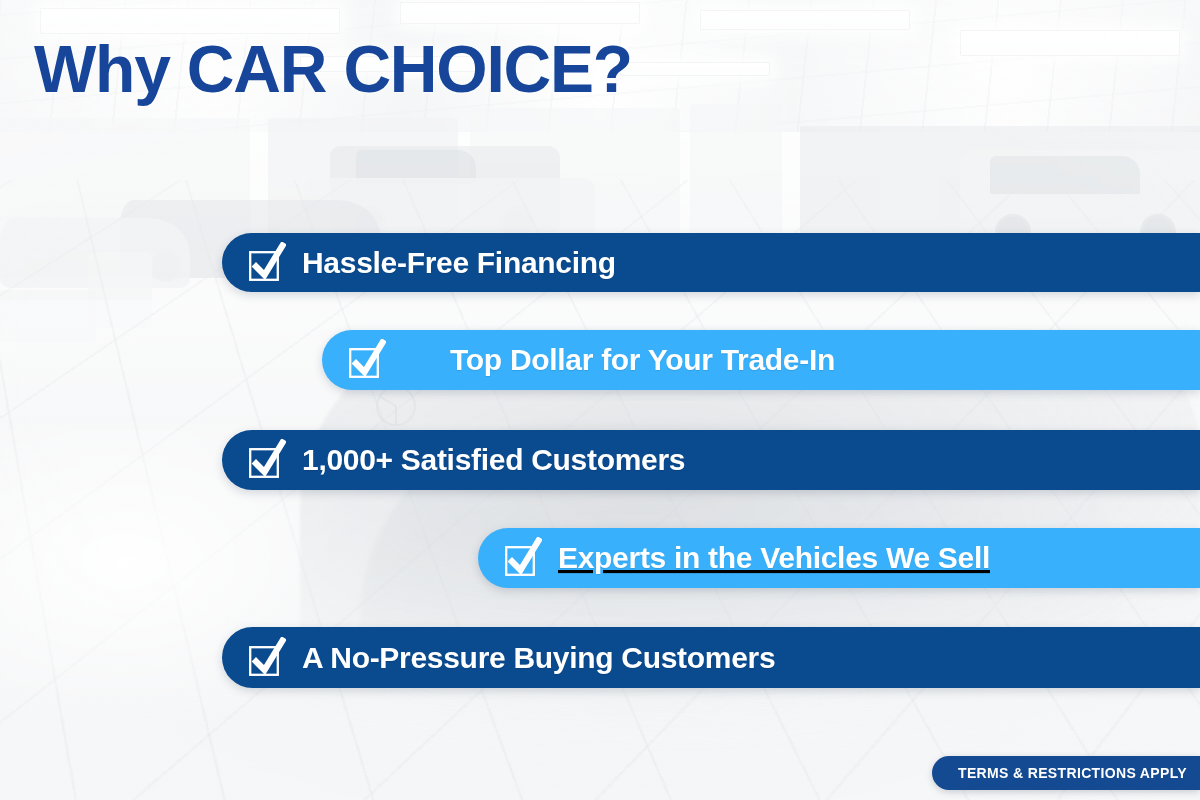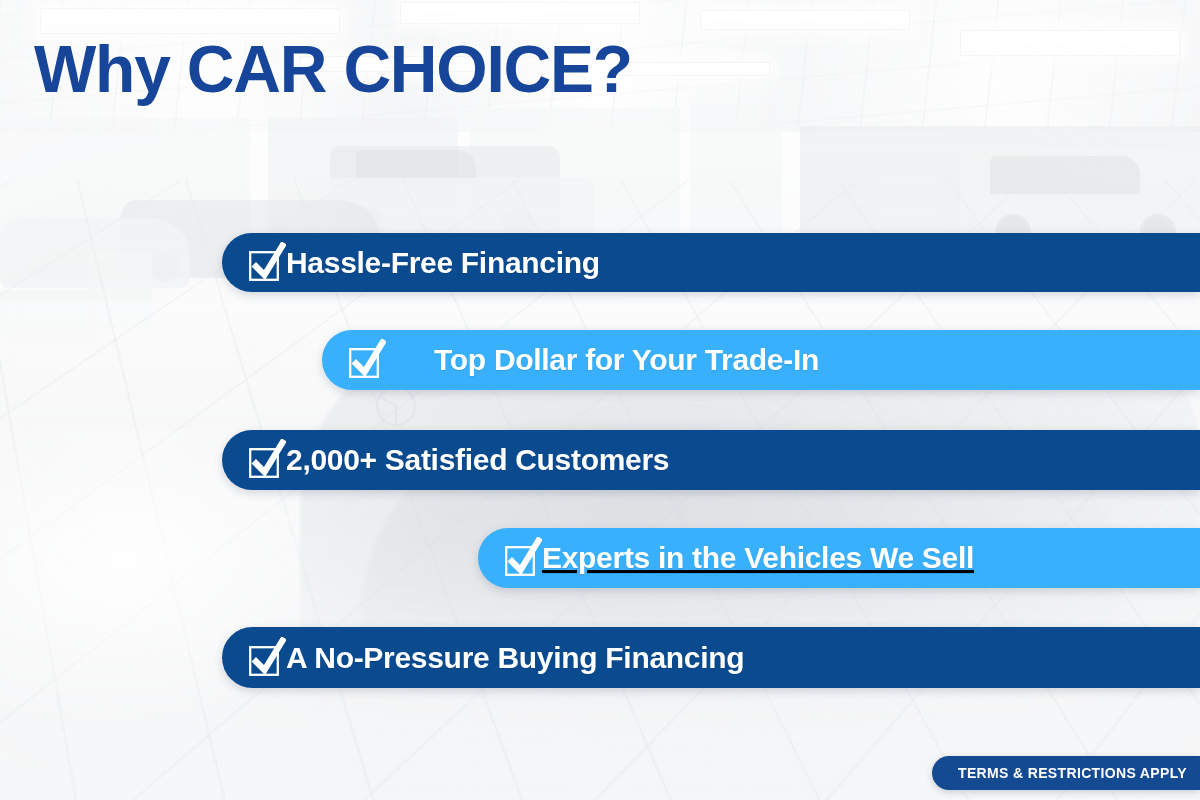--- a/index.html
+++ b/index.html
@@ -169,20 +169,21 @@
     box-shadow: 0 3px 10px rgba(30,50,80,.18);
     padding-left: 26px;
     right: 0;
   }
   .bar .label {
     color: #ffffff;
     font-weight: 700;
     font-size: 30px;
     letter-spacing: -.3px;
     white-space: nowrap;
+    margin-left: 16px;
     text-shadow: 0 1px 1px rgba(0,0,0,.10);
   }
 
   .check-icon { flex: 0 0 auto; display: block; }
 
   .terms-badge {
     position: absolute;
     right: 0; top: 756px;
     height: 34px;
     display: flex;
@@ -273,37 +274,37 @@
         <path d="M8 24.5 L16.5 33 L34.5 3.5" fill="none" stroke="#ffffff" stroke-width="6.2" stroke-linecap="square" stroke-linejoin="miter"></path>
       </svg>
       <span class="label">Top Dollar for Your Trade-In</span>
     </div>
 
     <div class="bar" style="left:222px; top:430px; height:60px; background:#0A4A8F;">
       <svg class="check-icon" width="38" height="42" viewBox="0 0 38 42">
         <rect x="2.2" y="10.2" width="27.6" height="27.6" fill="none" stroke="#ffffff" stroke-width="2.3"></rect>
         <path d="M8 24.5 L16.5 33 L34.5 3.5" fill="none" stroke="#ffffff" stroke-width="6.2" stroke-linecap="square" stroke-linejoin="miter"></path>
       </svg>
-      <span class="label">2,000+ Satisfied Customers</span>
+      <span class="label">1,000+ Satisfied Customers</span>
     </div>
 
     <div class="bar" style="left:478px; top:528px; height:60px; background:#38B0FC;text-decoration:underline;">
       <svg class="check-icon" width="38" height="42" viewBox="0 0 38 42">
         <rect x="2.2" y="10.2" width="27.6" height="27.6" fill="none" stroke="#ffffff" stroke-width="2.3"></rect>
         <path d="M8 24.5 L16.5 33 L34.5 3.5" fill="none" stroke="#ffffff" stroke-width="6.2" stroke-linecap="square" stroke-linejoin="miter"></path>
       </svg>
       <span class="label">Experts in the Vehicles We Sell</span>
     </div>
 
     <div class="bar" style="left:222px; top:627px; height:61px; background:#0A4A8F;">
       <svg class="check-icon" width="38" height="42" viewBox="0 0 38 42">
         <rect x="2.2" y="10.2" width="27.6" height="27.6" fill="none" stroke="#ffffff" stroke-width="2.3"></rect>
         <path d="M8 24.5 L16.5 33 L34.5 3.5" fill="none" stroke="#ffffff" stroke-width="6.2" stroke-linecap="square" stroke-linejoin="miter"></path>
       </svg>
-      <span class="label">A No-Pressure Buying Financing</span>
+      <span class="label">A No-Pressure Buying Customers</span>
     </div>
 
   </div>
 
   <div class="terms-badge">
     <span class="t">TERMS &amp; RESTRICTIONS APPLY</span>
   </div>
 
 </div>
 

